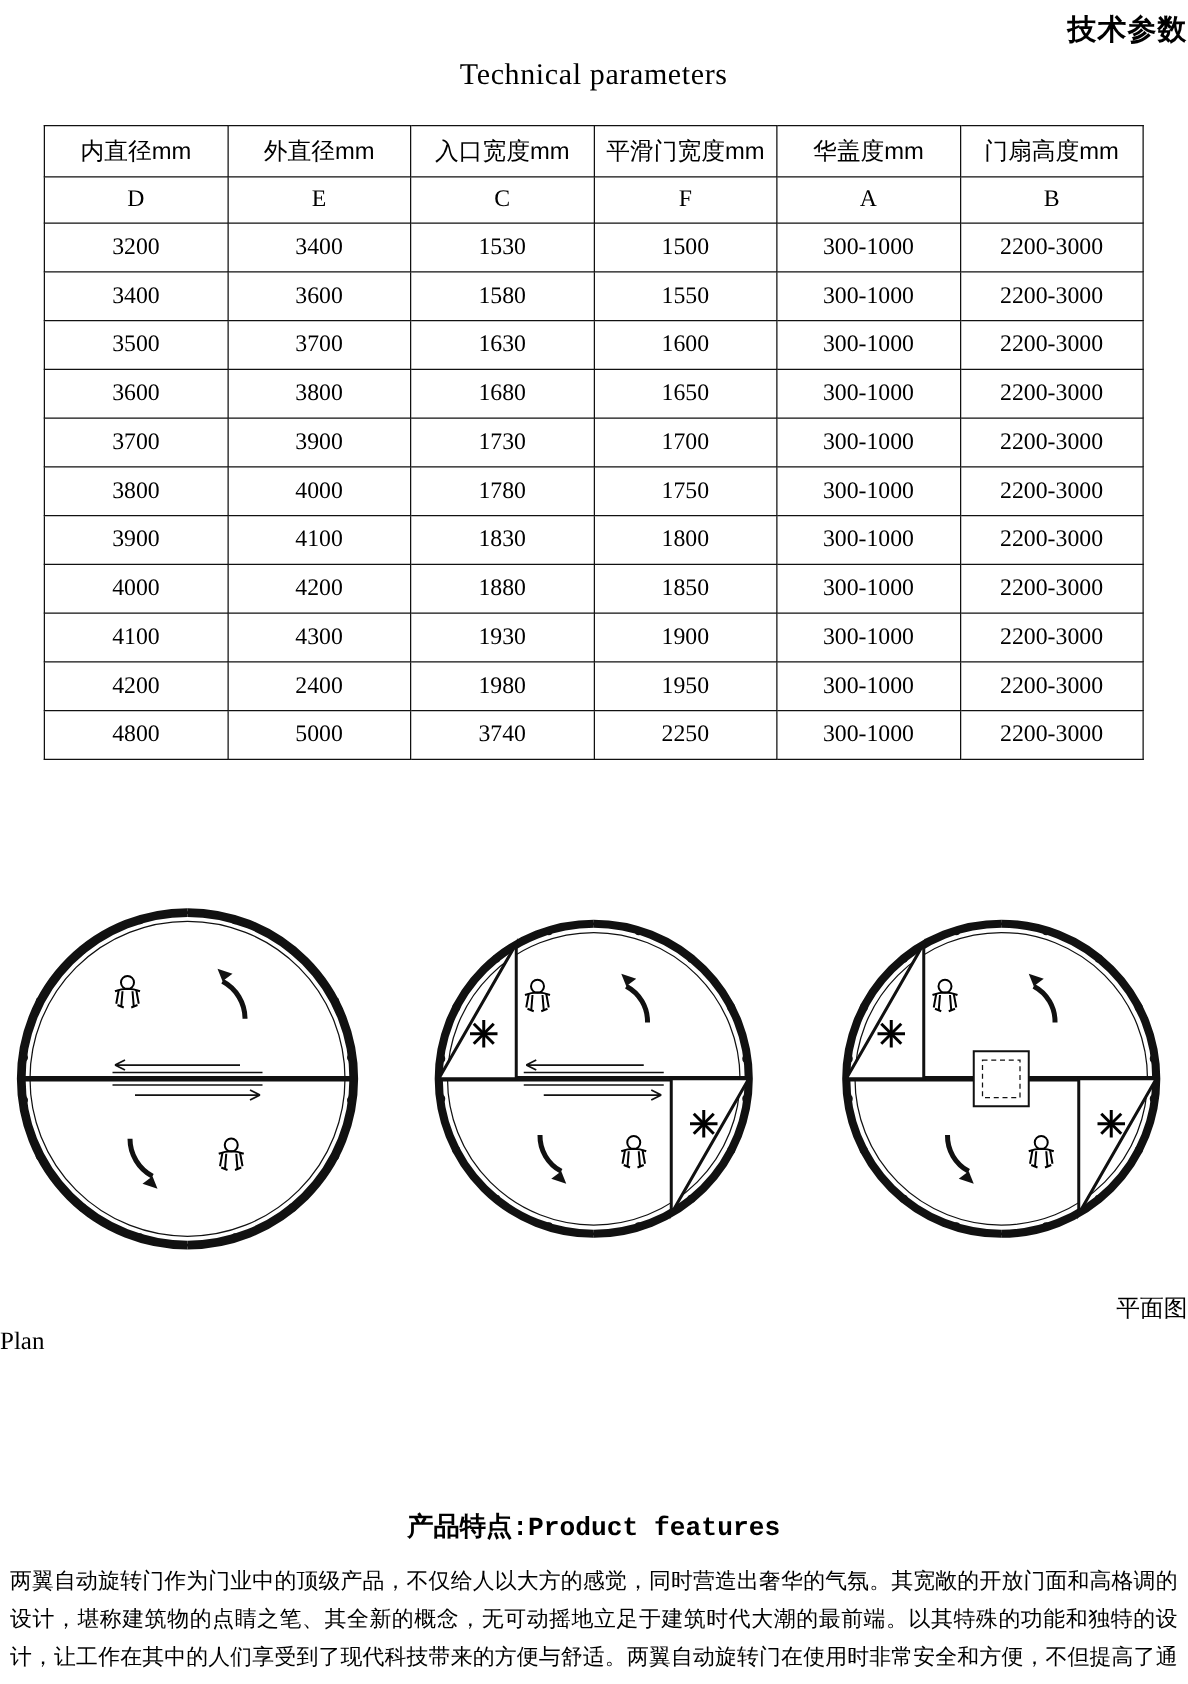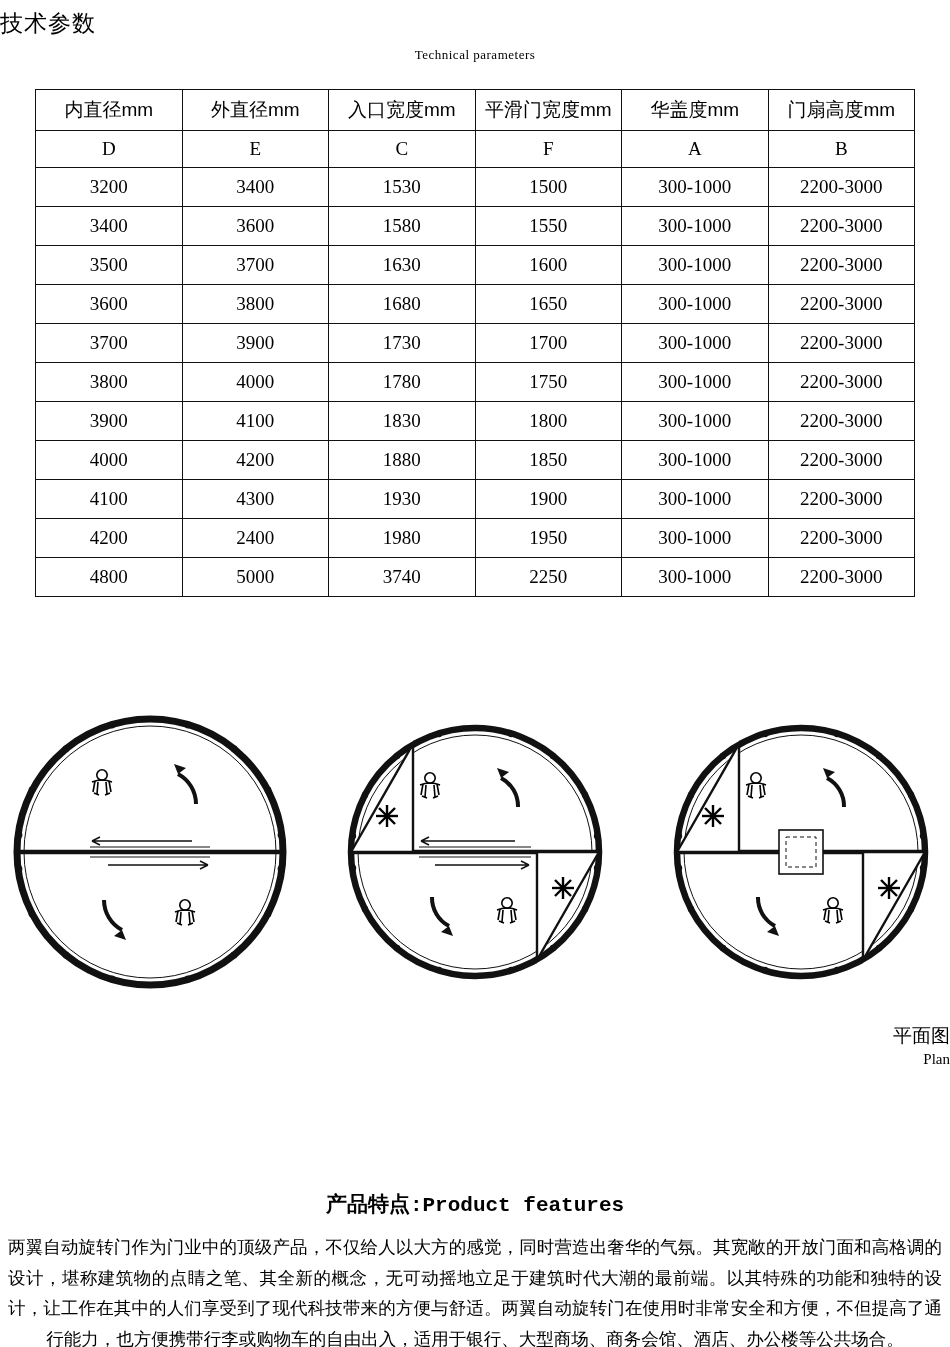--- a/index.html
+++ b/index.html
@@ -14,29 +14,29 @@
     font-family: "Liberation Sans", sans-serif;
     color: #000;
     overflow: hidden;
   }
   .page {
     width: 950px;
     height: 1347px;
     position: relative;
   }
   .title-cn {
-    text-align: left;
+    text-align: right;
     font-size: 23px;
-    font-weight: normal;
+    font-weight: bold;
     margin-top: 8px;
     letter-spacing: 1px;
   }
   .title-en {
     text-align: center;
-    font-size: 13px;
+    font-size: 24px;
     margin-top: 8px;
     font-family: "Liberation Serif", serif;
     letter-spacing: 0.5px;
   }
   table.spec {
     border-collapse: collapse;
     margin: 26px auto 0 auto;
     width: 880px;
     table-layout: fixed;
   }
@@ -70,22 +70,22 @@
   .diagrams svg {
     display: block;
     margin: 0 auto;
   }
   .plan-cn {
     text-align: right;
     font-size: 19px;
     margin-top: 26px;
   }
   .plan-en {
-    text-align: right;
-    font-size: 15px;
+    text-align: left;
+    font-size: 20px;
     font-family: "Liberation Serif", serif;
     margin-top: 2px;
   }
   .features-head {
     text-align: center;
     font-size: 21px;
     font-weight: bold;
     margin-top: 122px;
     font-family: Liberation Mono, monospace;
   }

